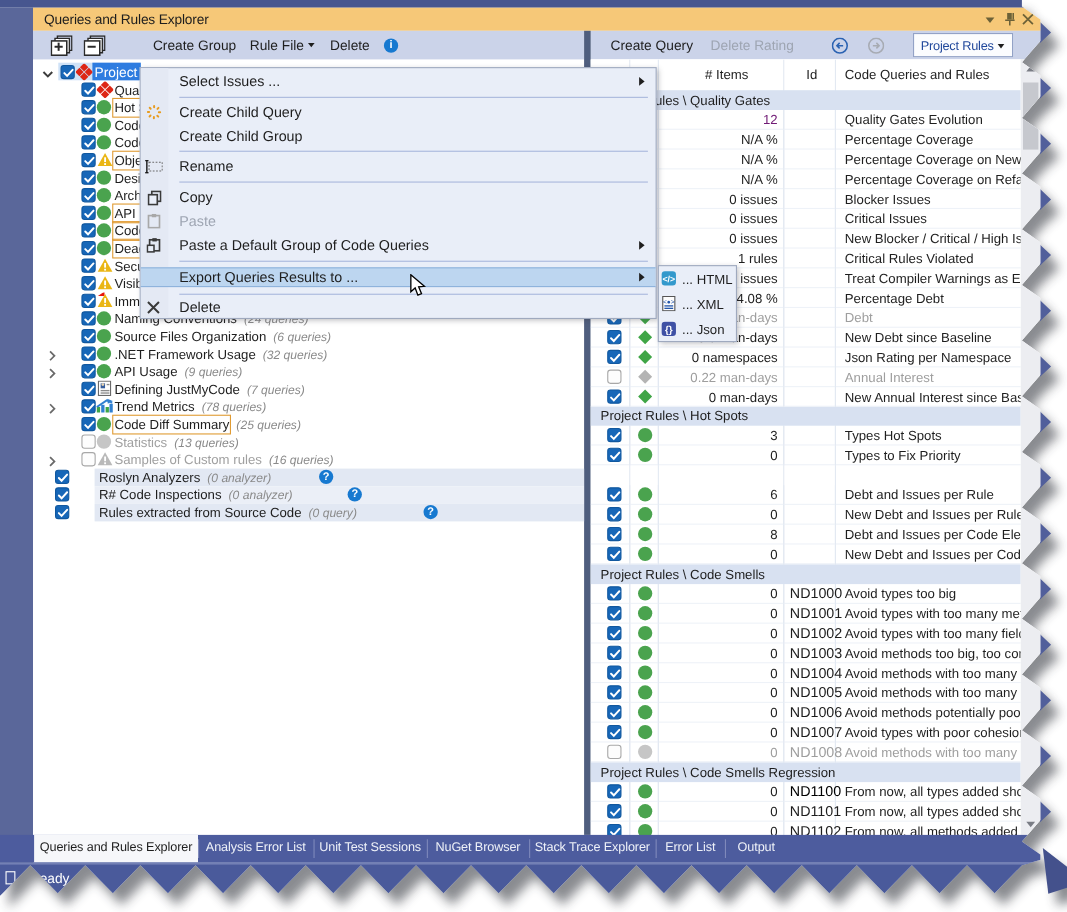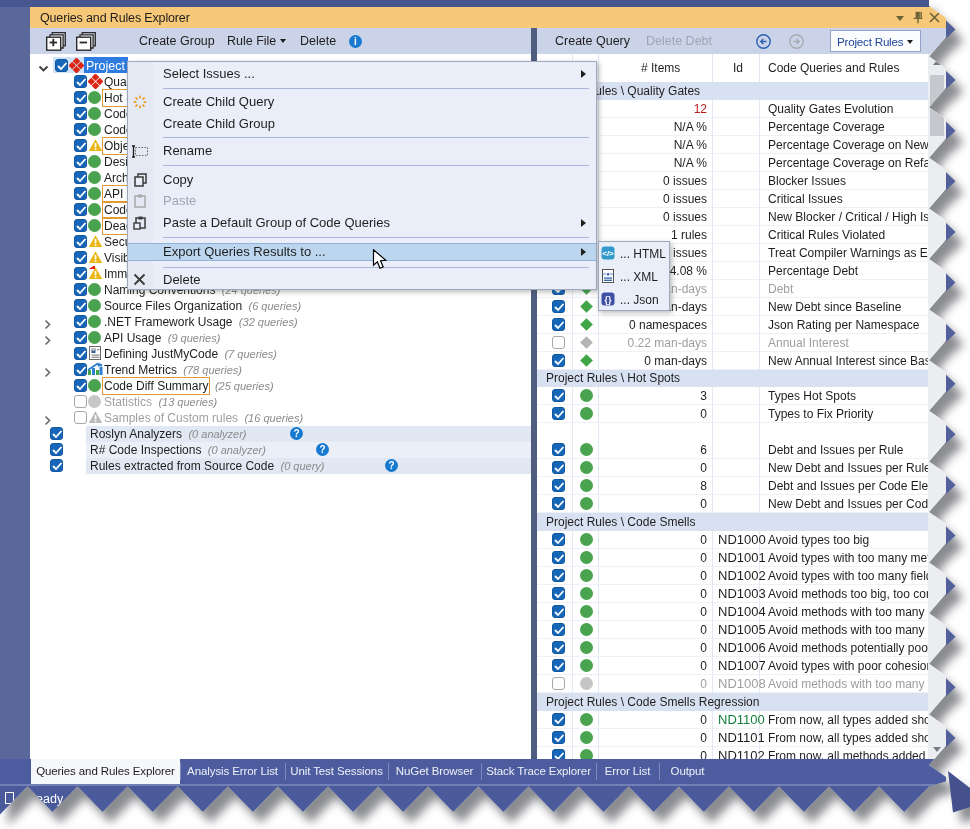--- a/index.html
+++ b/index.html
@@ -73,21 +73,21 @@
         <path d="M4 5.6 L4 2.9 L17.1 2.9 L17.1 16 L14.4 16" stroke="#2a2a2a" stroke-width="1.3" fill="#fff"></path>
         <rect x="0.7" y="5.2" width="14" height="13" fill="#fff" stroke="#2a2a2a" stroke-width="1.4"></rect>
         <rect x="3.6" y="9.6" width="7.4" height="1.8" fill="#2a2a2a"></rect>
       </svg>
       <div class="ab txt" style="left:139px;top:34px;font-size:12.5px">Create Group</div>
       <div class="ab txt" style="left:227px;top:34px;font-size:12.5px">Rule File</div>
       <div class="ab" style="left:280px;top:39px;width:0;height:0;border-top:4px solid #1e1e1e;border-left:3.8px solid transparent;border-right:3.8px solid transparent"></div>
       <div class="ab txt" style="left:300px;top:34px;font-size:12.5px">Delete</div>
       <div class="ab" style="left:349px;top:35px;width:13px;height:13px;border-radius:50%;background:#1779d0;color:#fff;font-size:10px;font-weight:bold;text-align:center;line-height:13px">i</div>
       <div class="ab txt" style="left:555px;top:34px;font-size:12.5px">Create Query</div>
-      <div class="ab" style="left:646px;top:34px;font-size:12.5px;color:#9ea5b2;white-space:nowrap">Delete Debt</div>
+      <div class="ab" style="left:646px;top:34px;font-size:12.5px;color:#9ea5b2;white-space:nowrap">Delete Rating</div>
       <svg class="ab" style="left:756px;top:34px" width="15" height="15" viewBox="0 0 15 15">
         <circle cx="7.5" cy="7.5" r="6.7" fill="none" stroke="#2a62b2" stroke-width="1.4"></circle>
         <path d="M10.5 7.5 L5 7.5 M7.3 5 L4.8 7.5 L7.3 10" stroke="#2a62b2" stroke-width="1.4" fill="none"></path>
       </svg>
       <svg class="ab" style="left:789px;top:34px" width="15" height="15" viewBox="0 0 15 15">
         <circle cx="7.5" cy="7.5" r="6.7" fill="none" stroke="#a7abb3" stroke-width="1.4"></circle>
         <path d="M4.5 7.5 L10 7.5 M7.7 5 L10.2 7.5 L7.7 10" stroke="#a7abb3" stroke-width="1.4" fill="none"></path>
       </svg>
       <div class="ab" style="left:830px;top:30px;width:91px;height:22px;background:#fbfcfe;border:1px solid #93a2c6"></div>
       <div class="ab" style="left:837px;top:35px;font-size:11.6px;color:#21489b;white-space:nowrap;letter-spacing:-0.2px">Project Rules</div>
@@ -367,21 +367,21 @@
           <div class="grid" style="left:35px"></div>
           <div class="grid" style="left:61px"></div>
           <div class="grid" style="left:175px"></div>
           <div class="grid" style="left:222px"></div>
           <div class="cb" style="left:15px;top:2px">
             <svg width="11" height="9" viewBox="0 0 11 9">
               <path d="M1.5 4.5 L4 7 L9 1.5" stroke="#fff" stroke-width="1.8" fill="none" stroke-linecap="round"></path>
             </svg>
           </div>
           <div class="cir" style="left:43px;top:2px"></div>
-          <div class="rv" style="color:#b91c1c">12</div>
+          <div class="rv" style="color:#701a75">12</div>
           <div class="rnm" style="color:#1e1e1e">Quality Gates Evolution</div>
         </div>
         <div class="ab" style="left:0;top:64px;width:391px;height:18px">
           <div class="ab" style="left:0;bottom:0;width:391px;height:1px;background:#eef2f8"></div>
           <div class="grid" style="left:35px"></div>
           <div class="grid" style="left:61px"></div>
           <div class="grid" style="left:175px"></div>
           <div class="grid" style="left:222px"></div>
           <div class="cb" style="left:15px;top:2px">
             <svg width="11" height="9" viewBox="0 0 11 9">
@@ -819,21 +819,21 @@
           <div class="grid" style="left:61px"></div>
           <div class="grid" style="left:175px"></div>
           <div class="grid" style="left:222px"></div>
           <div class="cb" style="left:15px;top:2px">
             <svg width="11" height="9" viewBox="0 0 11 9">
               <path d="M1.5 4.5 L4 7 L9 1.5" stroke="#fff" stroke-width="1.8" fill="none" stroke-linecap="round"></path>
             </svg>
           </div>
           <div class="cir" style="left:43px;top:2px"></div>
           <div class="rv" style="color:#1e1e1e">0</div>
-          <div class="rid" style="color:#15803d">ND1100</div>
+          <div class="rid" style="color:#000000">ND1100</div>
           <div class="rnm" style="color:#1e1e1e">From now, all types added should comply</div>
         </div>
         <div class="ab" style="left:0;top:675px;width:391px;height:18px">
           <div class="ab" style="left:0;bottom:0;width:391px;height:1px;background:#eef2f8"></div>
           <div class="grid" style="left:35px"></div>
           <div class="grid" style="left:61px"></div>
           <div class="grid" style="left:175px"></div>
           <div class="grid" style="left:222px"></div>
           <div class="cb" style="left:15px;top:2px">
             <svg width="11" height="9" viewBox="0 0 11 9">

